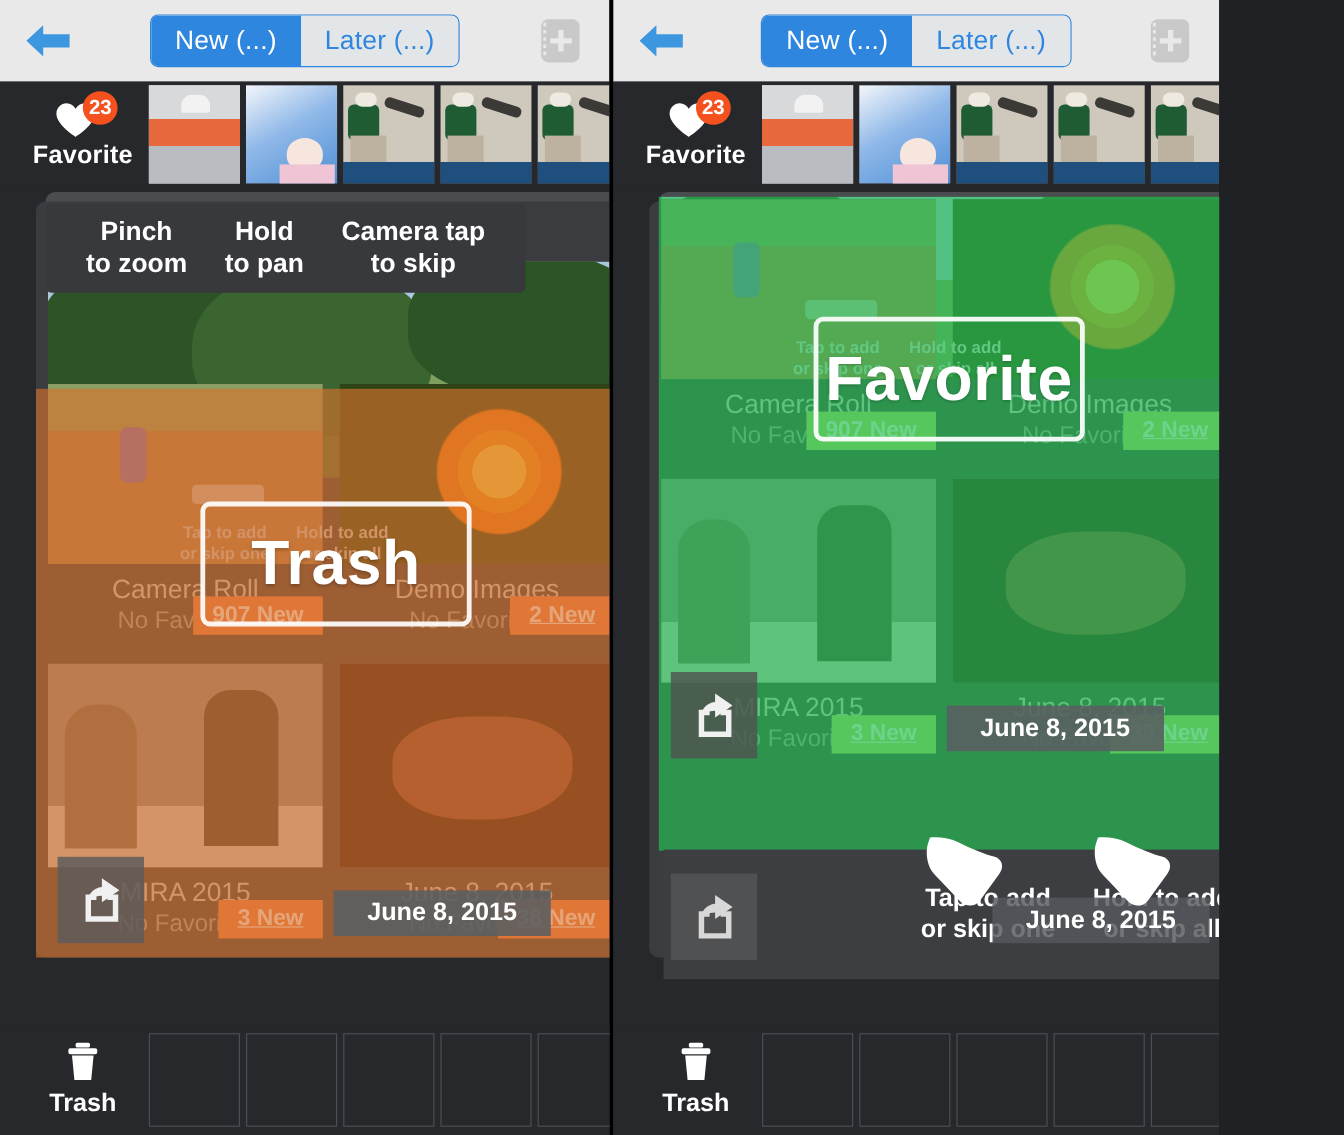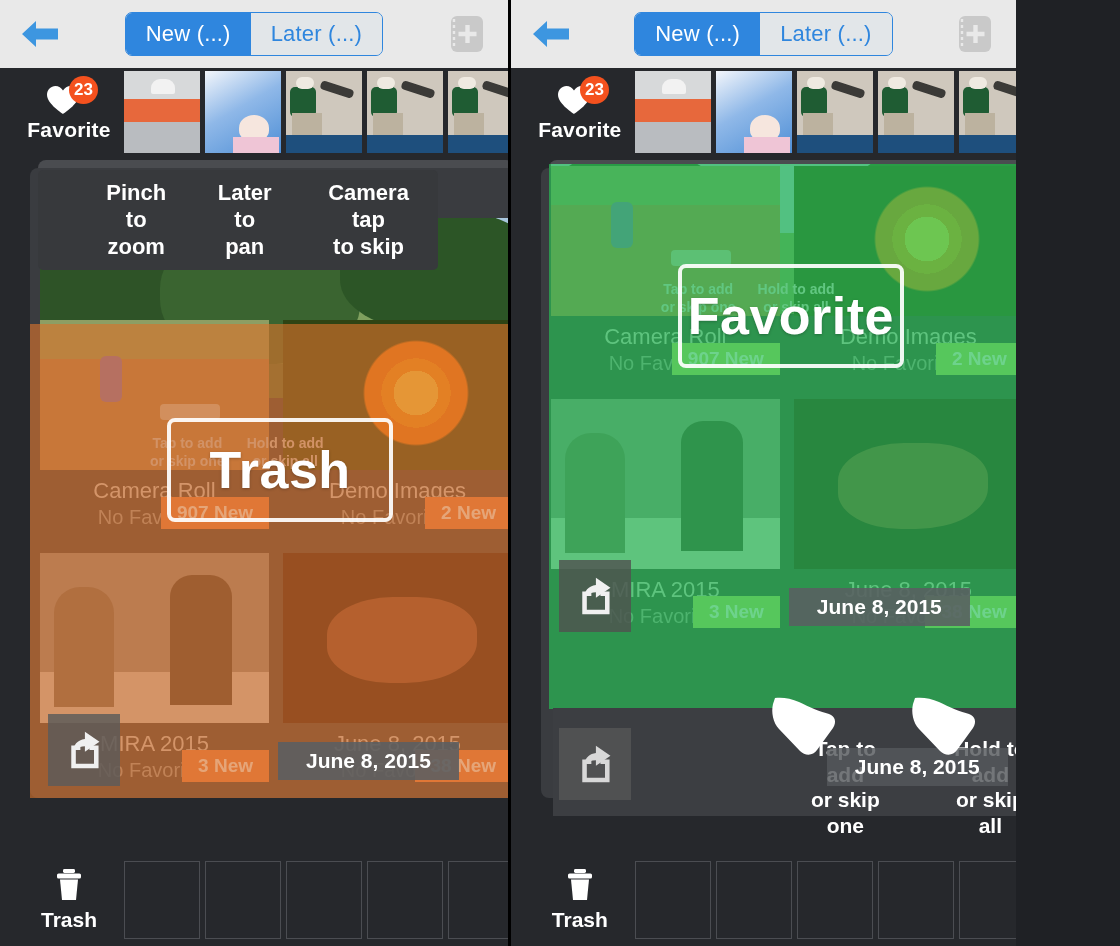--- a/index.html
+++ b/index.html
@@ -66,32 +66,32 @@
   .album-grid {
     position: absolute; display: grid;
     grid-template-columns: 1fr 1fr; gap: 10px 14px;
   }
   .album { position: relative; }
   .album-img {
     width: 100%; height: 150px; position: relative; overflow: hidden; background: #4c4c4c;
   }
   .newbadge {
     position: absolute; right: 0; bottom: 0;
-    padding: 5px 16px; font-size: 19px; font-weight: bold; color: #fff;
+    padding: 5px 16px; font-size: 19px; font-weight: bold; color: #fff; text-decoration: underline;
   }
   .album-title { text-align: center; font-size: 22px; margin-top: 8px; }
   .album-sub { text-align: center; font-size: 20px; margin-top: 2px; }
 
   
   .hint-bar {
     position: absolute; background: #37393c;
     display: flex; justify-content: space-around; align-items: center;
     padding: 10px 18px; border-radius: 5px; z-index: 6;
   }
-  .hint-col { text-align: center; color: #fff; font-size: 22px; font-weight: bold; line-height: 1.22; margin-left: 44px; }
+  .hint-col { text-align: center; color: #fff; font-size: 22px; font-weight: bold; line-height: 1.22; }
 
   
   .small-hints {
     position: absolute; display: flex; gap: 22px; z-index: 4;
   }
   .small-hint { text-align: center; font-size: 14px; font-weight: bold; line-height: 1.3; }
 
   
   .share-btn {
     position: absolute; width: 72px; height: 72px; background: rgba(90,90,90,.82);
@@ -220,21 +220,21 @@
         <div style="position:absolute;left:300px;top:-8px;width:200px;height:120px;background:#2c5526;border-radius:44% 46% 40% 42%;"></div>
         <div style="position:absolute;left:0;bottom:0;width:100%;height:34px;background:#4c6d3a;"></div>
       </div>
 
       <div class="hint-bar" style="left:38px; top:14px; width:400px;">
         <div class="hint-col">
           <div>Pinch</div>
           <div>to zoom</div>
         </div>
         <div class="hint-col">
-          <div>Later</div>
+          <div>Hold</div>
           <div>to pan</div>
         </div>
         <div class="hint-col">
           <div>Camera tap</div>
           <div>to skip</div>
         </div>
       </div>
 
       <div class="album-grid" style="left:40px; top:164px; width:472px;">
 

